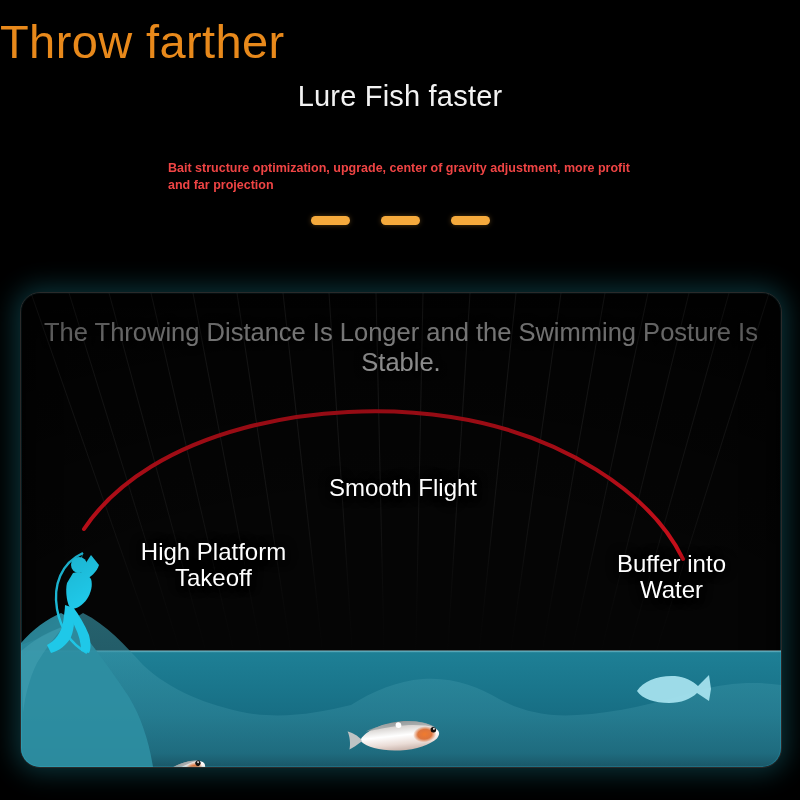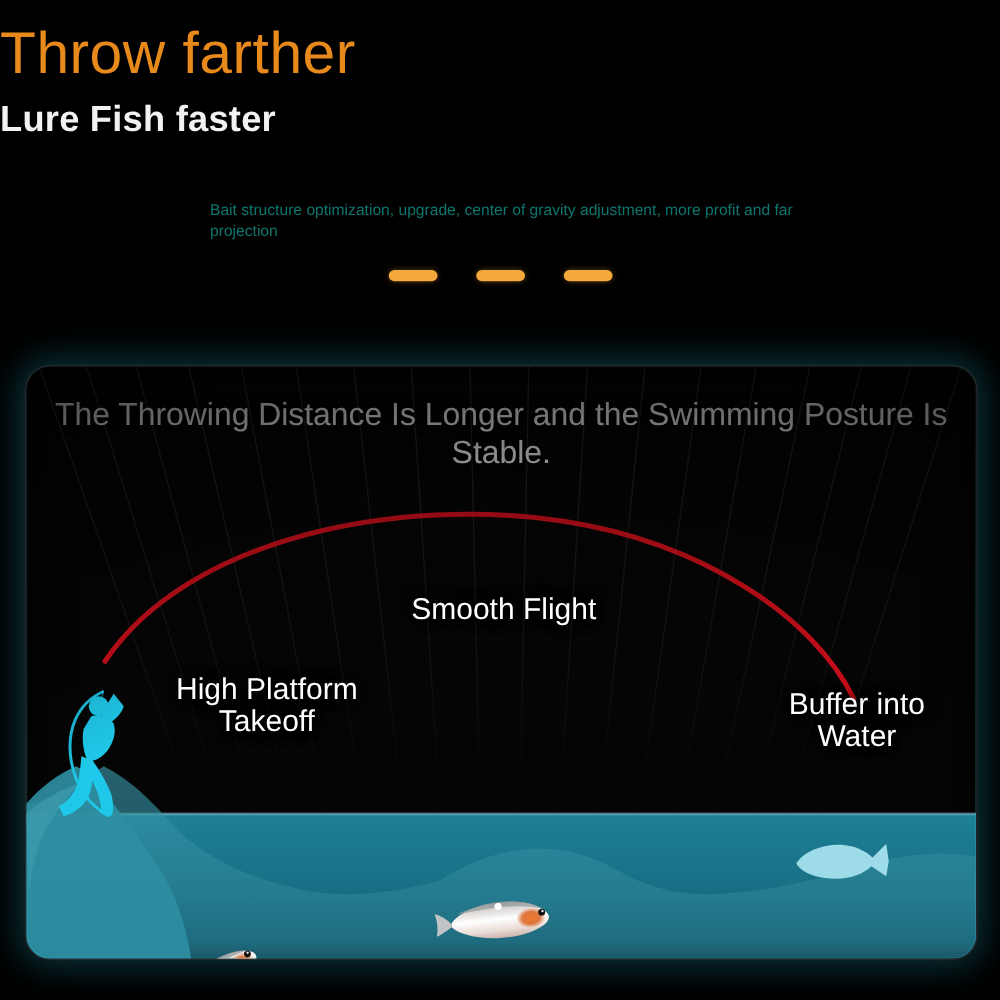--- a/index.html
+++ b/index.html
@@ -5,24 +5,24 @@
   html,body{margin:0;padding:0;background:#000;}
   body{width:800px;height:800px;overflow:hidden;
        font-family:"Liberation Sans","DejaVu Sans",sans-serif;
        -webkit-font-smoothing:antialiased;}
   .stage{position:relative;width:800px;height:800px;background:#000;}
 
   
   .header{position:absolute;left:0;top:0;width:800px;height:280px;}
   .headline{position:absolute;left:0;top:14px;width:800px;text-align:left;
             font-size:47px;font-weight:400;color:#E8891B;letter-spacing:.4px;}
-  .subhead{position:absolute;left:0;top:80px;width:800px;
-           font-size:29px;font-weight:700;color:#F2F2F2;letter-spacing:.2px;}
+  .subhead{position:absolute;left:0;top:80px;width:800px;text-align:center;
+           font-size:29px;font-weight:400;color:#F2F2F2;letter-spacing:.2px;}
   .body-copy{position:absolute;left:168px;top:160px;width:470px;
-             font-size:12.5px;line-height:17px;color:#0f766e;font-weight:400;}
+             font-size:12.5px;line-height:17px;color:#ef4444;font-weight:700;}
   .dashes{position:absolute;left:0;top:216px;width:800px;
           display:flex;justify-content:center;gap:31px;}
   .dash{width:39px;height:9px;border-radius:5px;background:#F5A93C;
         box-shadow:0 0 5px rgba(245,169,60,.35);}
 
   
   .panel{position:absolute;left:20px;top:292px;width:760px;height:474px;
          border-radius:20px;overflow:hidden;background:#050505;
          border:1px solid #2a2a2a;
          box-shadow:0 0 26px 5px rgba(32,170,190,.30),
@@ -40,21 +40,21 @@
   
   .scene{position:absolute;inset:0;}
   .scene svg{width:100%;height:100%;display:block;}
 
   
   .callout{position:absolute;color:#FFFFFF;font-weight:400;
            text-shadow:0 1px 5px rgba(0,0,0,.95),0 0 12px rgba(0,0,0,.9);
            text-align:center;line-height:26px;white-space:pre-line;}
   .c-takeoff{left:85px;top:246px;width:215px;font-size:24px;}
   .c-flight{left:262px;top:182px;width:240px;font-size:24px;text-align:center;}
-  .c-buffer{left:557px;top:258px;width:215px;font-size:24px;}
+  .c-buffer{left:543px;top:258px;width:215px;font-size:24px;}
 </style>
 </head>
 <body>
 
 <div class="stage">
 
   <div class="header">
     <div class="headline">Throw farther</div>
     <div class="subhead">Lure Fish faster</div>
     <div class="body-copy">Bait structure optimization, upgrade, center of gravity adjustment, more profit and far projection</div>

